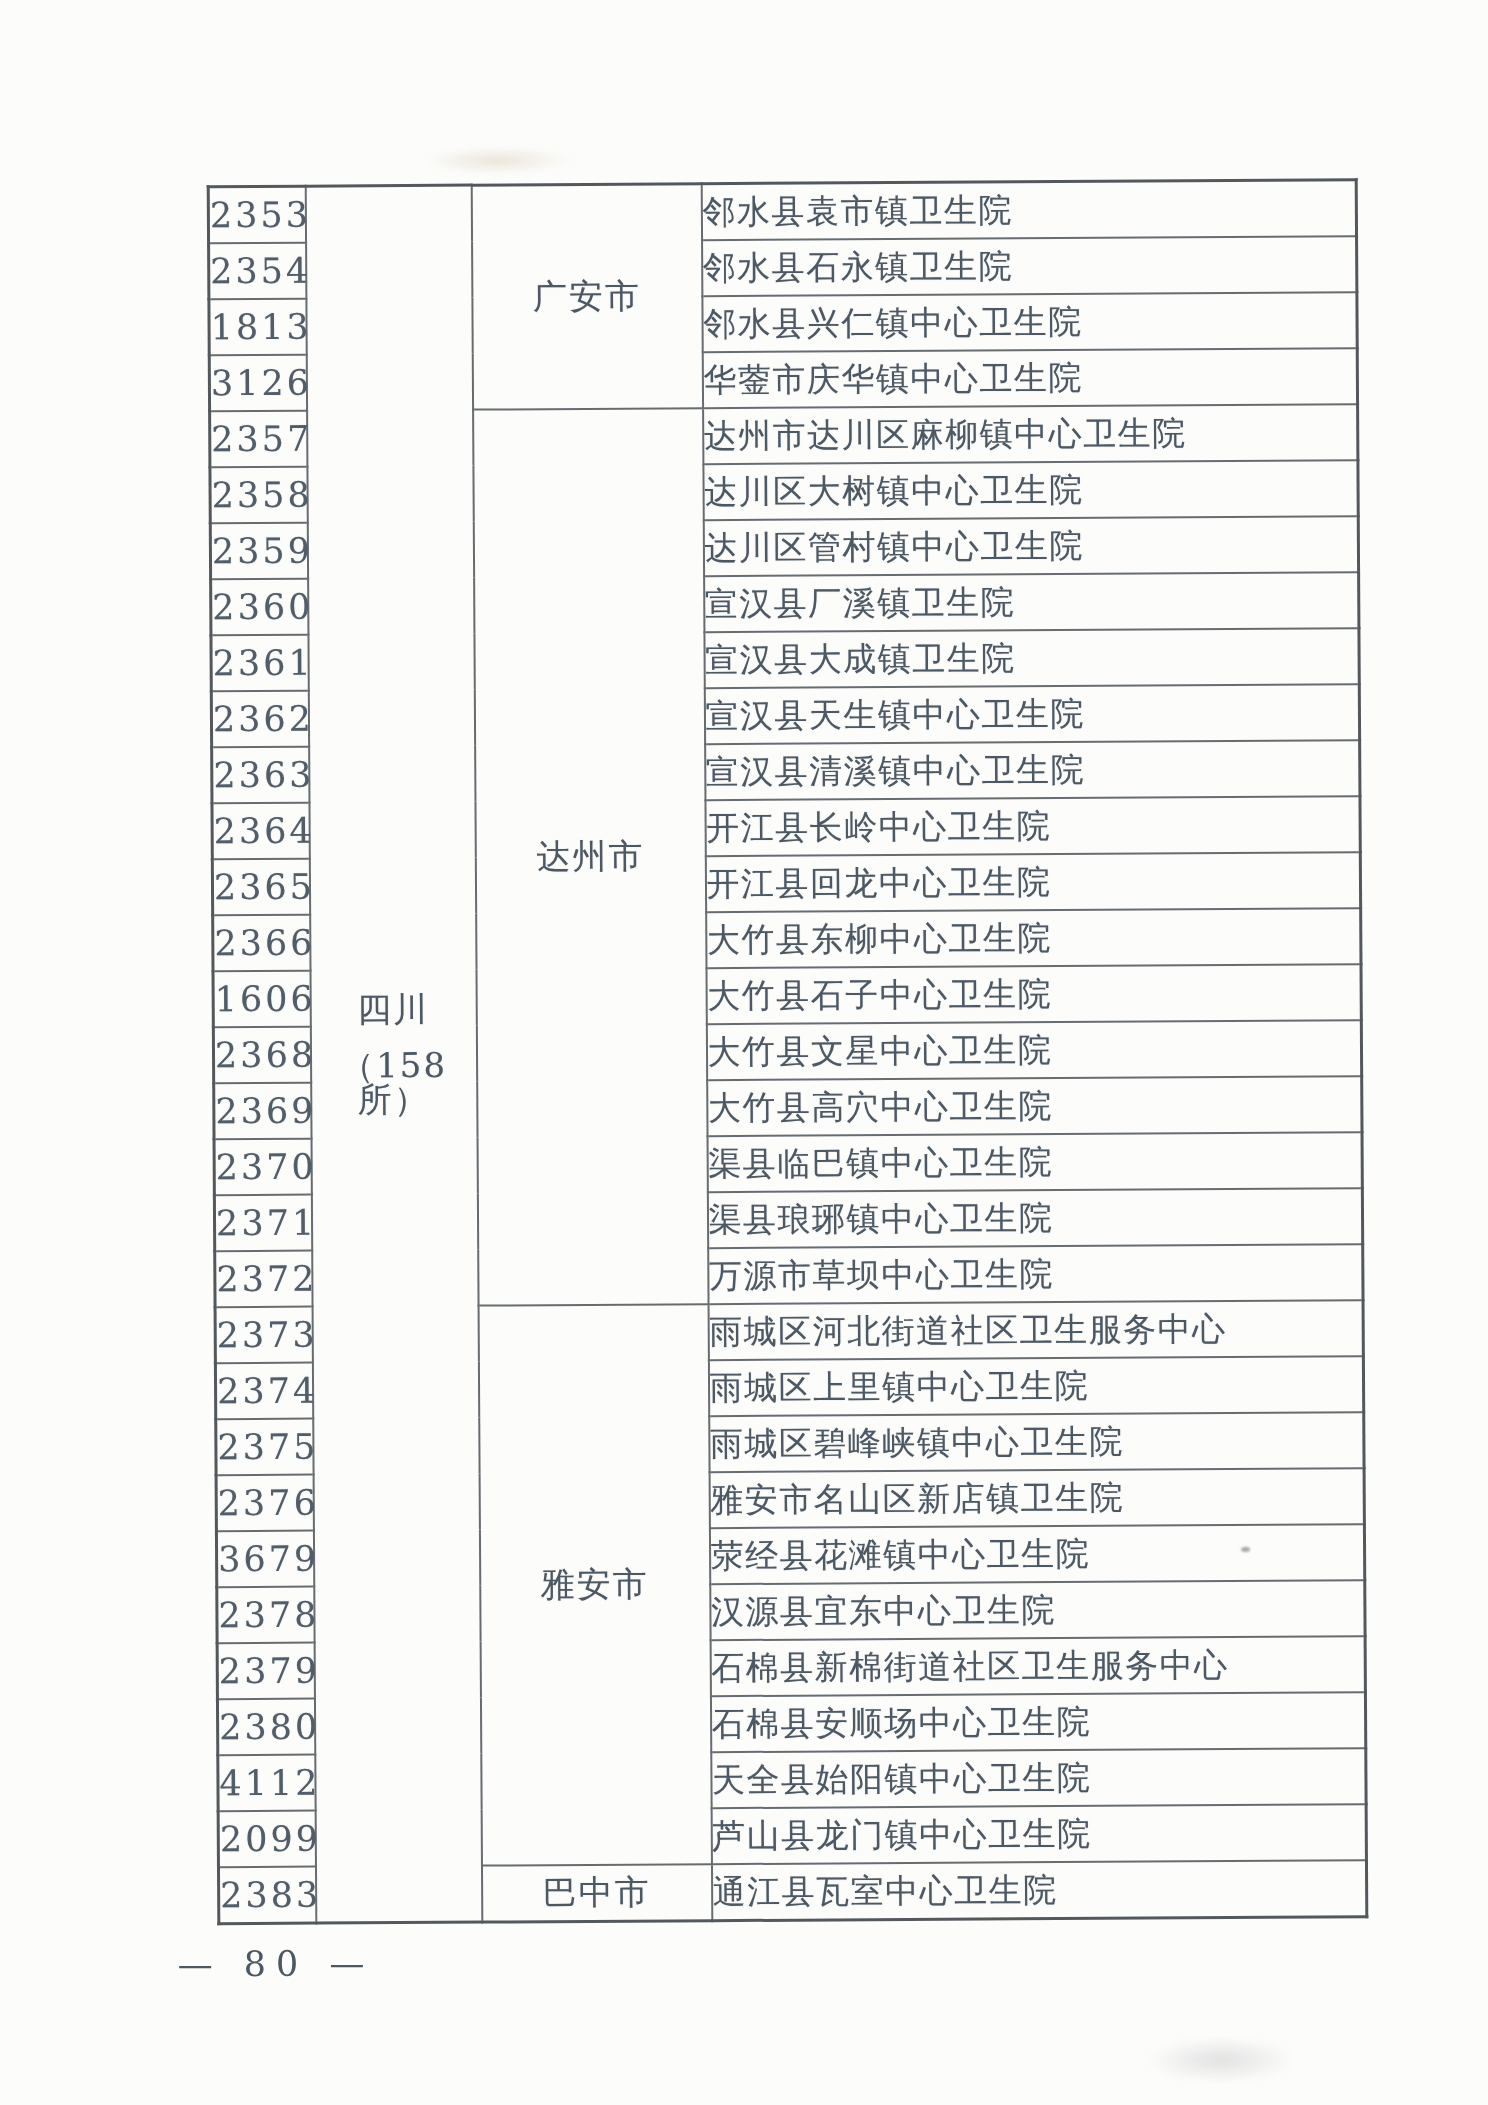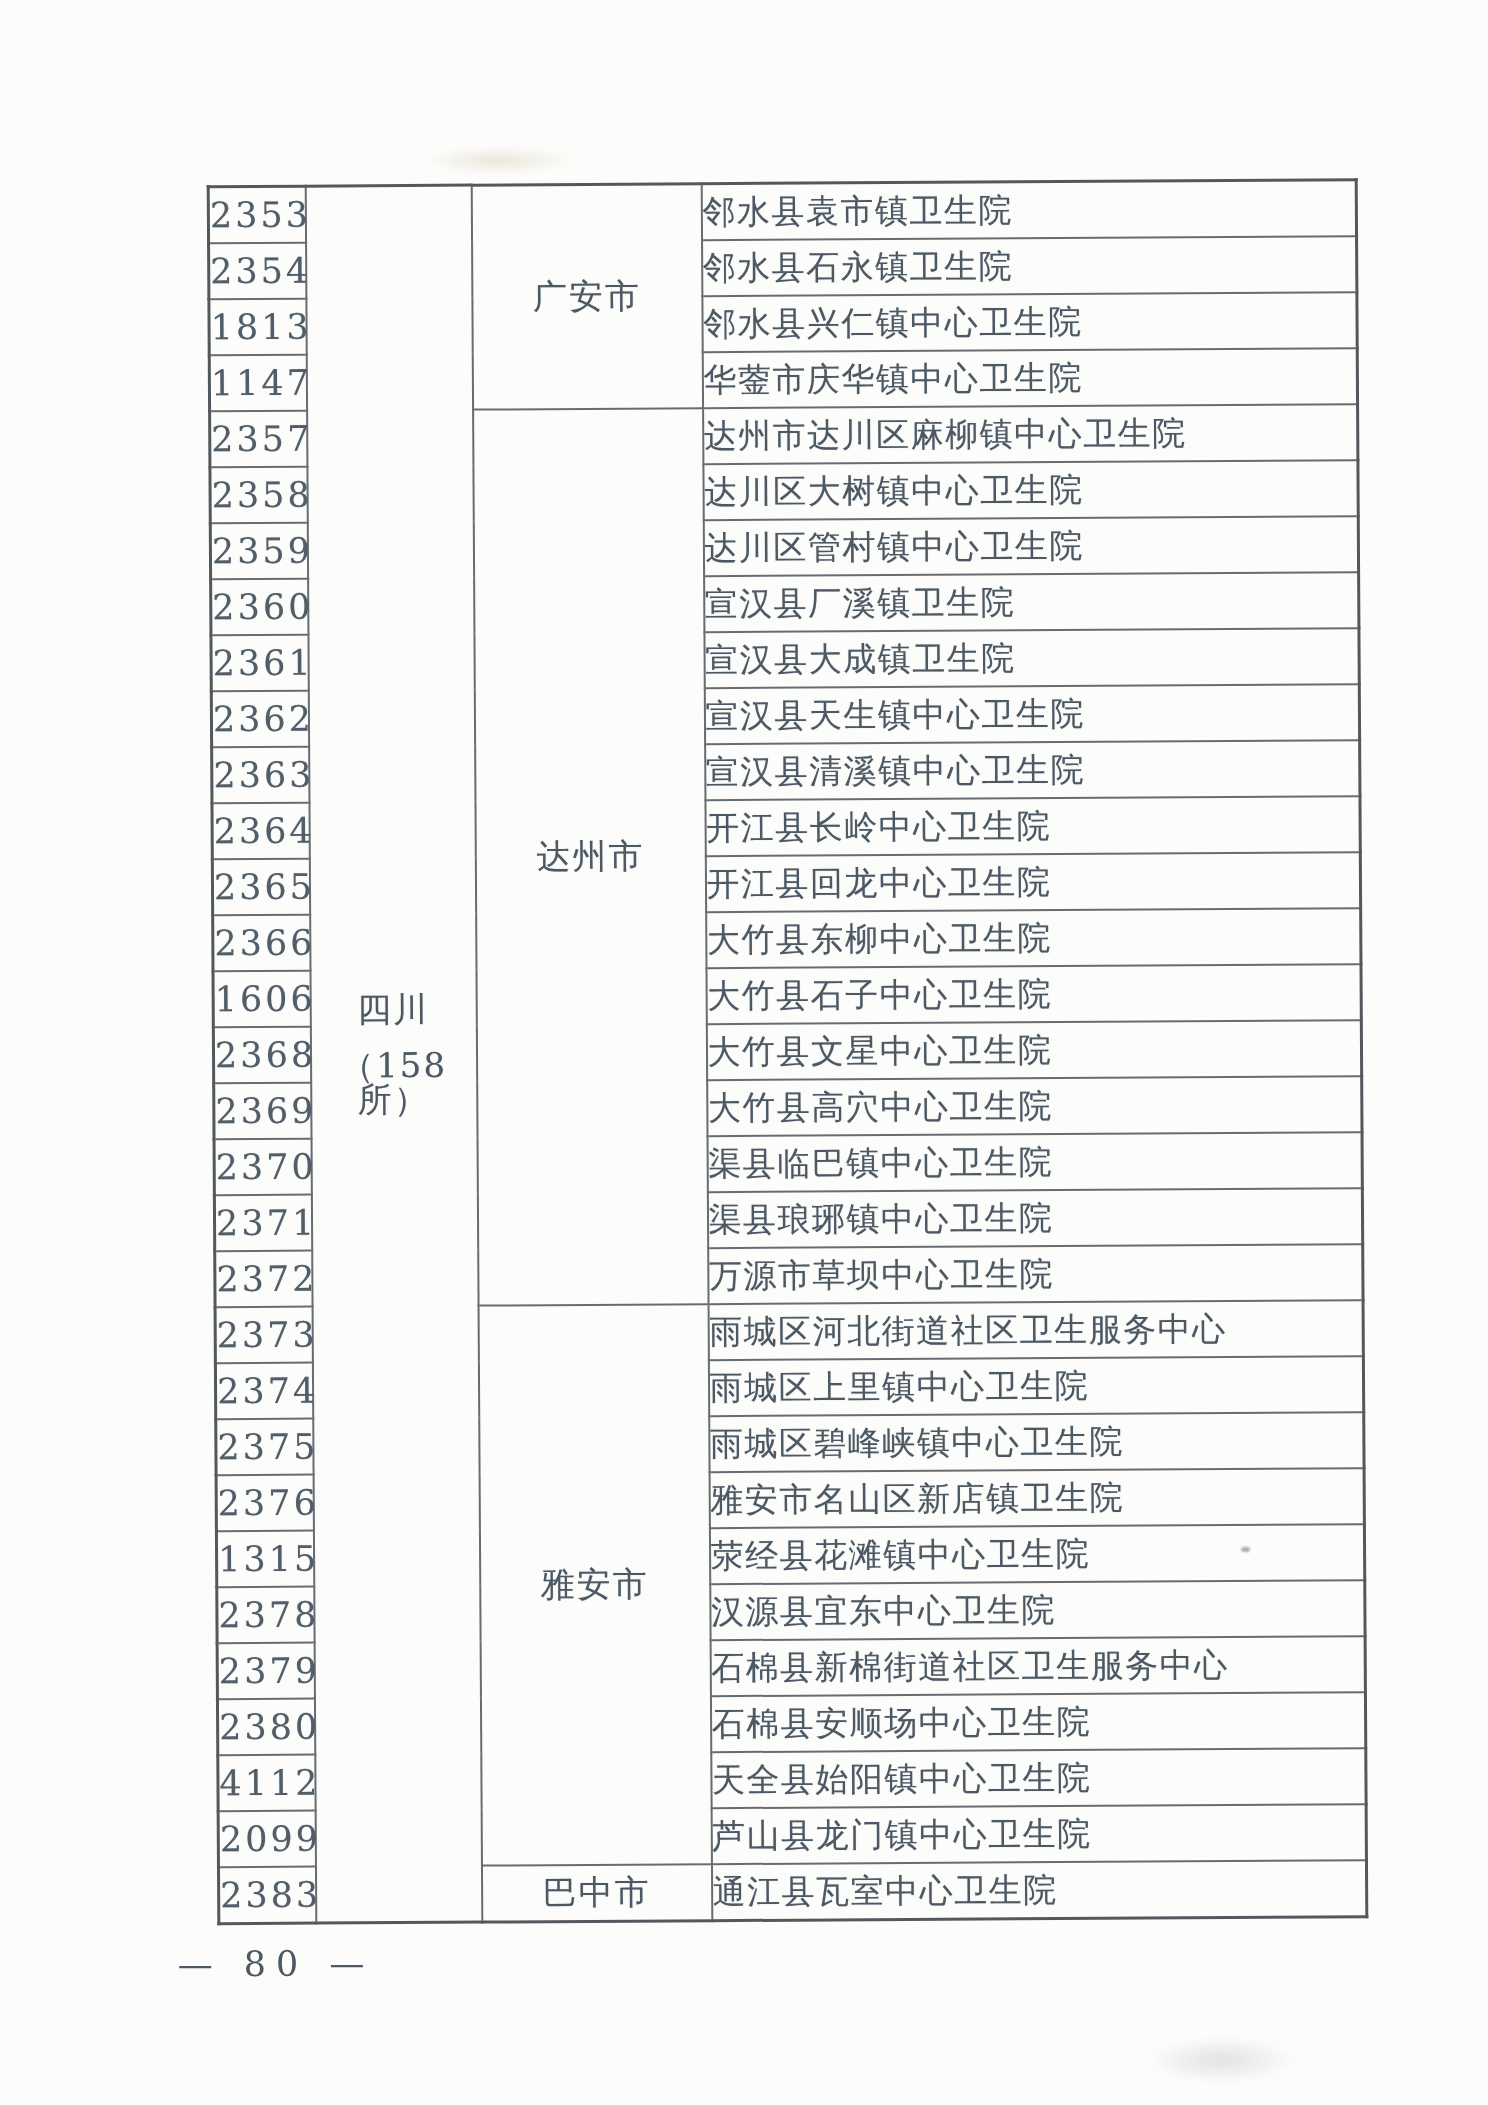--- a/index.html
+++ b/index.html
@@ -105,21 +105,21 @@
         </tr>
         <tr>
           <td class="num">2354</td>
           <td class="name">邻水县石永镇卫生院</td>
         </tr>
         <tr>
           <td class="num">1813</td>
           <td class="name">邻水县兴仁镇中心卫生院</td>
         </tr>
         <tr>
-          <td class="num">1147</td>
+          <td class="num">3126</td>
           <td class="name">华蓥市庆华镇中心卫生院</td>
         </tr>
         <tr>
           <td class="num">2357</td>
           <td class="city" rowspan="16">达州市</td>
           <td class="name">达州市达川区麻柳镇中心卫生院</td>
         </tr>
         <tr>
           <td class="num">2358</td>
           <td class="name">达川区大树镇中心卫生院</td>
@@ -191,21 +191,21 @@
         </tr>
         <tr>
           <td class="num">2375</td>
           <td class="name">雨城区碧峰峡镇中心卫生院</td>
         </tr>
         <tr>
           <td class="num">2376</td>
           <td class="name">雅安市名山区新店镇卫生院</td>
         </tr>
         <tr>
-          <td class="num">1315</td>
+          <td class="num">3679</td>
           <td class="name">荥经县花滩镇中心卫生院</td>
         </tr>
         <tr>
           <td class="num">2378</td>
           <td class="name">汉源县宜东中心卫生院</td>
         </tr>
         <tr>
           <td class="num">2379</td>
           <td class="name">石棉县新棉街道社区卫生服务中心</td>
         </tr>

